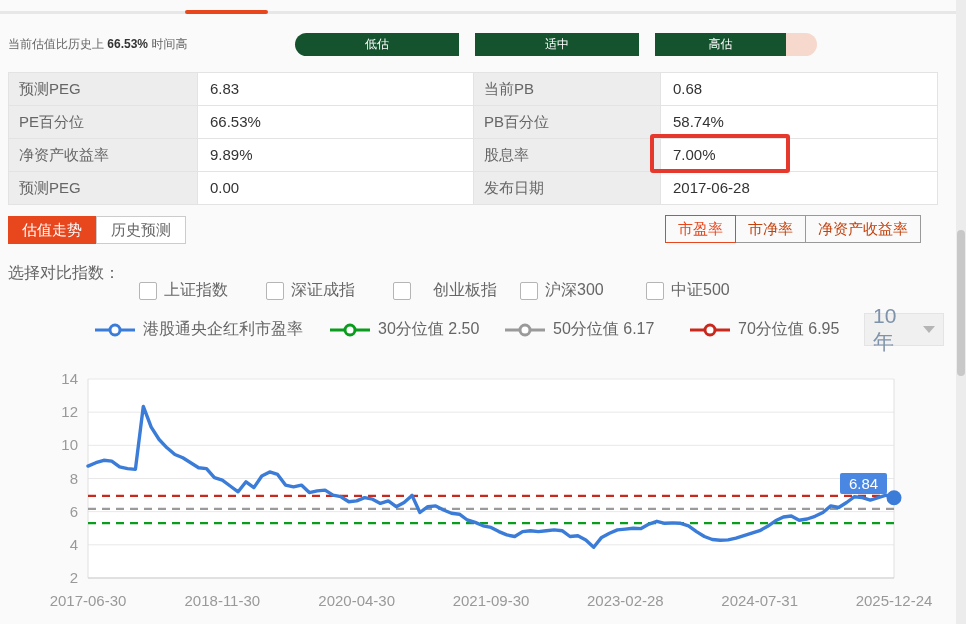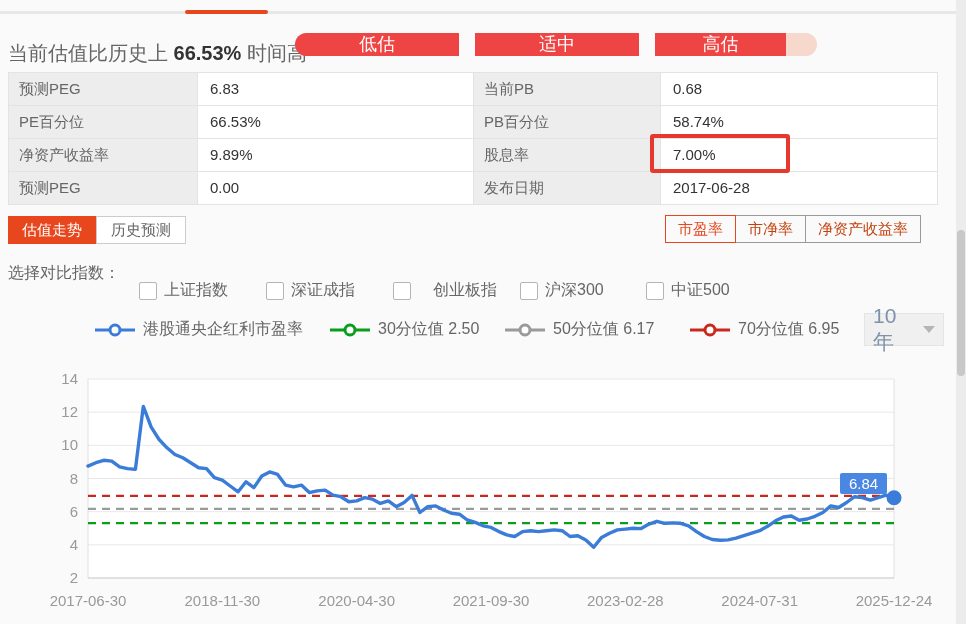--- a/index.html
+++ b/index.html
@@ -4,23 +4,23 @@
 <style>
   html,body { margin:0; padding:0; }
   body { font-family:"Liberation Sans","DejaVu Sans",sans-serif; }
   .page { position:relative; width:966px; height:624px; background:#fafafa; overflow:hidden; }
 
   
   .ind-track { position:absolute; left:0; top:11px; width:100%; height:3px; background:#e7e7e7; }
   .ind-active { position:absolute; left:185px; top:10px; width:83px; height:4px; background:#e8461d; border-radius:2px; }
 
   
-  .banner-text { position:absolute; left:8px; top:40px; height:26px; line-height:26px; font-size:20px; color:#666; }
+  .banner-text { position:absolute; left:8px; top:31px; height:26px; line-height:26px; font-size:12px; color:#666; }
   .banner-text b { color:#333; font-weight:700; }
-  .seg { position:absolute; top:33px; height:23px; background:#ef4444; color:#fff; font-size:18px; line-height:23px; text-align:center; }
+  .seg { position:absolute; top:33px; height:23px; background:#14532d; color:#fff; font-size:12px; line-height:23px; text-align:center; }
   .seg-low  { left:295px; width:164px; border-radius:12px 0 0 12px; }
   .seg-mid  { left:475px; width:164px; }
   .seg-high { left:655px; width:131px; }
   .seg-rest { position:absolute; top:33px; left:786px; width:31px; height:23px; background:#f6d8cc; border-radius:0 12px 12px 0; }
 
   
   .stats { position:absolute; left:8px; top:72px; display:grid; grid-template-columns:188px 275px 186px 276px; grid-auto-rows:32px; gap:1px; background:#e3e3e3; padding:1px; }
   .cell { box-sizing:border-box; line-height:32px; font-size:15px; white-space:nowrap; overflow:hidden; }
   .label-cell { background:#ededed; color:#666; padding-left:10px; }
   .value-cell { background:#fff; color:#333; padding-left:12px; }

